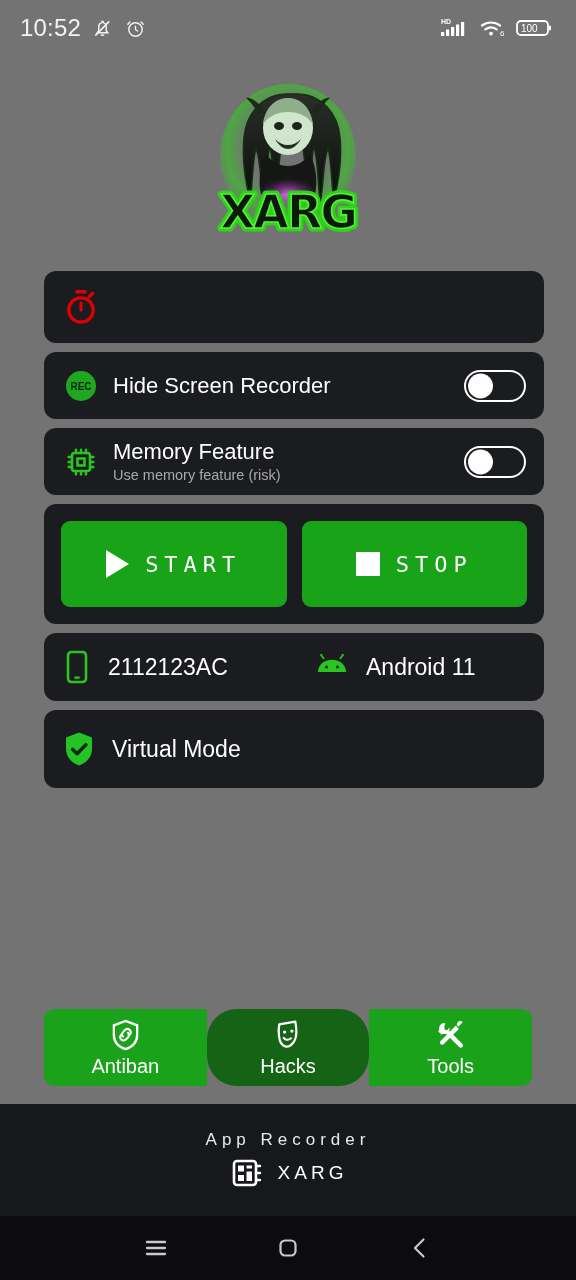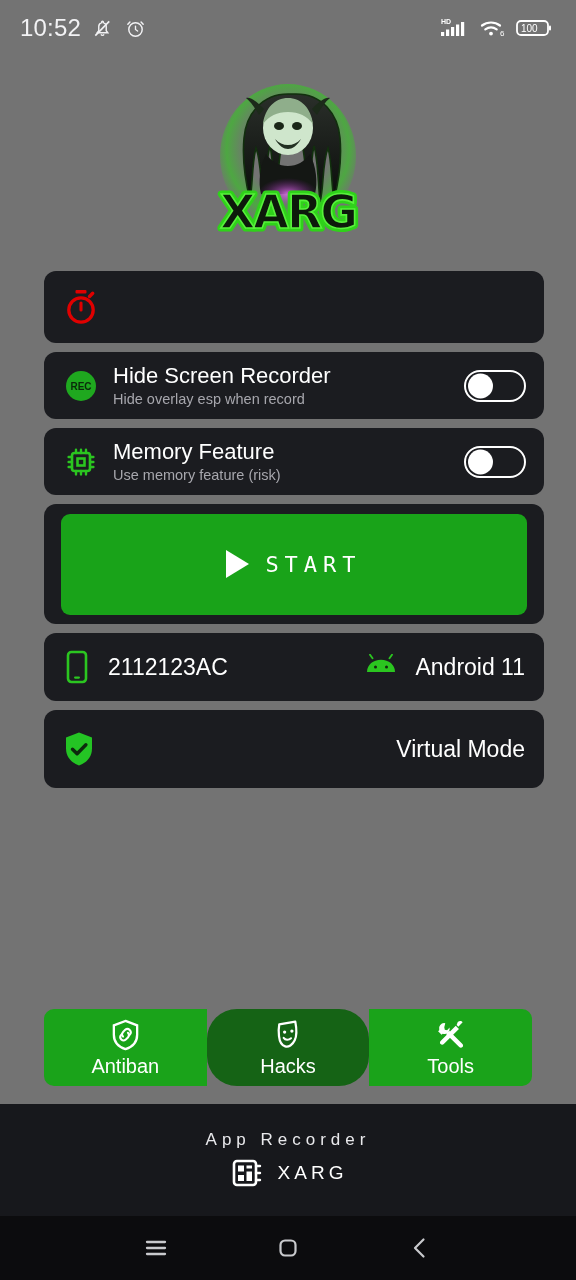--- a/index.html
+++ b/index.html
@@ -30,21 +30,20 @@
     height: 215px; flex: 0 0 215px;
     display: flex; align-items: center; justify-content: center;
   }
   .logo { position: relative; width: 170px; height: 175px; }
 
   
   .card {
     background: #1b1c20;
     border-radius: 12px;
     margin: 0 32px 9px 44px;
-    justify-content: space-between;
   }
   .card-timer { height: 72px; display: flex; align-items: center; padding-left: 19px; }
 
   .row-toggle {
     height: 67px;
     display: flex; align-items: center;
     padding: 0 18px 0 19px;
     gap: 14px;
   }
   .row-ico { width: 36px; flex: 0 0 36px; display: flex; align-items: center; justify-content: center; }
@@ -61,21 +60,21 @@
     position: absolute; top: 50%; left: 2px; transform: translateY(-50%);
     width: 25px; height: 25px; border-radius: 50%; background: #ffffff;
   }
 
   
   .card-actions {
     height: 120px; display: flex; align-items: center; gap: 15px;
     padding: 0 17px;
   }
   .btn-action {
-    flex: 1 1 0; height: 101px;
+    flex: 1 1 0; height: 86px;
     background: #19a319; border: none; border-radius: 9px;
     display: flex; align-items: center; justify-content: center; gap: 16px;
     cursor: pointer;
   }
   .btn-label {
     font-size: 22px; color: #ffffff; letter-spacing: 6px; font-weight: 400;
     font-family: "DejaVu Sans Mono", monospace;
   }
   .tri-play {
     width: 0; height: 0;
@@ -242,21 +241,20 @@
 
     <div class="card row-toggle">
       <span class="row-ico">
         <svg class="icon-svg" width="34" height="34" viewBox="0 0 34 34">
           <circle cx="17" cy="17" r="15" fill="#1fa81f"></circle>
           <text x="17" y="21" text-anchor="middle" font-family="Liberation Sans, sans-serif" font-size="10" font-weight="bold" fill="#0a2a0a">REC</text>
         </svg>
       </span>
       <span class="row-txt">
         <span class="row-title">Hide Screen Recorder</span>
-        <span class="row-sub" style="display:block">Hide overlay esp when record</span>
       </span>
       <span class="toggle">
         <span class="knob"></span>
       </span>
     </div>
 
     <div class="card row-toggle">
       <span class="row-ico">
         <svg class="icon-svg" width="34" height="34" viewBox="0 0 34 34">
           <rect x="8" y="8" width="18" height="18" rx="2.5" fill="none" stroke="#2bc520" stroke-width="2.6"></rect>
@@ -273,20 +271,24 @@
       </span>
       <span class="toggle">
         <span class="knob"></span>
       </span>
     </div>
 
     <div class="card card-actions">
       <button class="btn-action">
         <span class="tri-play"></span>
         <span class="btn-label">START</span>
+      </button>
+      <button class="btn-action">
+        <span class="sq-stop"></span>
+        <span class="btn-label">STOP</span>
       </button>
     </div>
 
     <div class="card card-device">
       <span class="dev-cell left">
         <span>
           <svg class="icon-svg" width="28" height="34" viewBox="0 0 28 34">
             <rect x="5" y="2" width="18" height="30" rx="3.4" fill="none" stroke="#2bc520" stroke-width="2.6"></rect>
             <rect x="11" y="26.5" width="6" height="2.2" rx="1.1" fill="#2bc520"></rect>
           </svg>

